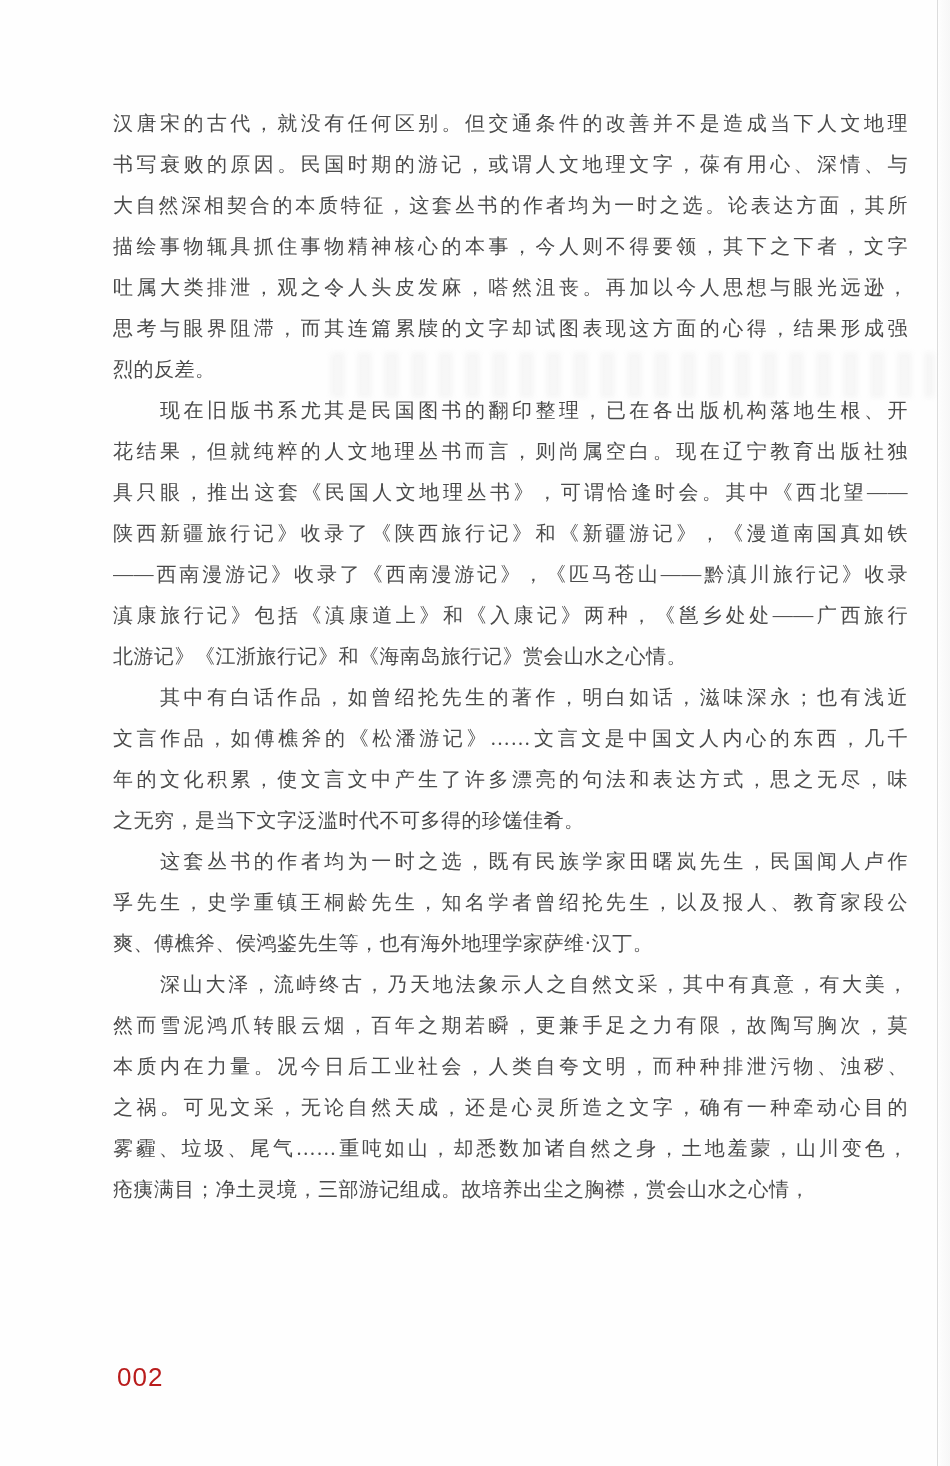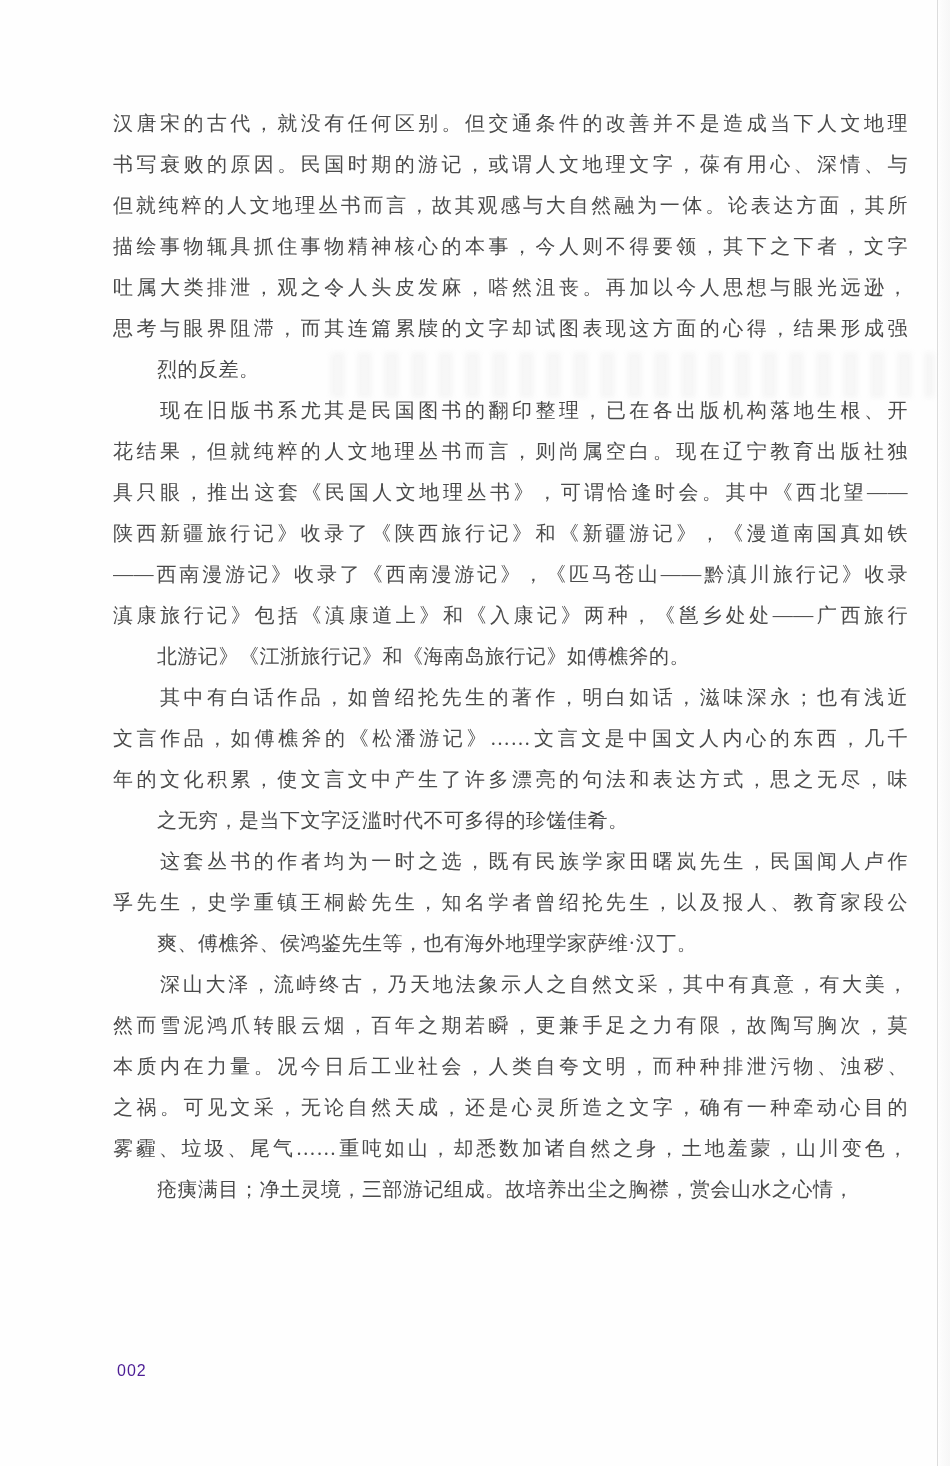--- a/index.html
+++ b/index.html
@@ -62,61 +62,60 @@
   .para { margin: 0; padding: 0; }
   .line {
     height: 41px;
     line-height: 41px;
     text-align: justify;
     text-align-last: justify;
     overflow: hidden;
   }
   .line.last {
     text-align-last: left;
-    margin-left: 44px;
   }
   .line.indent {
     text-indent: 47px;
   }
   .page-number {
     position: absolute;
     left: 117px;
     top: 1362px;
-    font-size: 16px;
+    font-size: 26px;
     letter-spacing: 1px;
-    color: #4c1d95;
+    color: #b91c1c;
     font-family: "Liberation Sans", "DejaVu Sans", sans-serif;
   }
 </style>
 </head>
 <body>
 
 <div class="scan-page">
   <div class="page-edge-strip"></div>
   <div class="page-edge-line"></div>
   <div class="bleed-ghost"></div>
 
   <div class="page-text">
       <div class="para">
         <div class="line">汉唐宋的古代，就没有任何区别。但交通条件的改善并不是造成当下人文地理</div>
         <div class="line">书写衰败的原因。民国时期的游记，或谓人文地理文字，葆有用心、深情、与</div>
-        <div class="line">但就纯粹的人文地理丛书而言，故其观感与大自然融为一体。论表达方面，其所</div>
+        <div class="line">大自然深相契合的本质特征，这套丛书的作者均为一时之选。论表达方面，其所</div>
         <div class="line">描绘事物辄具抓住事物精神核心的本事，今人则不得要领，其下之下者，文字</div>
         <div class="line">吐属大类排泄，观之令人头皮发麻，嗒然沮丧。再加以今人思想与眼光远逊，</div>
         <div class="line">思考与眼界阻滞，而其连篇累牍的文字却试图表现这方面的心得，结果形成强</div>
         <div class="line last">烈的反差。</div>
       </div>
       <div class="para">
         <div class="line indent">现在旧版书系尤其是民国图书的翻印整理，已在各出版机构落地生根、开</div>
         <div class="line">花结果，但就纯粹的人文地理丛书而言，则尚属空白。现在辽宁教育出版社独</div>
         <div class="line">具只眼，推出这套《民国人文地理丛书》，可谓恰逢时会。其中《西北望——</div>
         <div class="line">陕西新疆旅行记》收录了《陕西旅行记》和《新疆游记》，《漫道南国真如铁</div>
         <div class="line">——西南漫游记》收录了《西南漫游记》，《匹马苍山——黔滇川旅行记》收录</div>
         <div class="line">滇康旅行记》包括《滇康道上》和《入康记》两种，《邕乡处处——广西旅行</div>
-        <div class="line last">北游记》《江浙旅行记》和《海南岛旅行记》如傅樵斧的。</div>
+        <div class="line last">北游记》《江浙旅行记》和《海南岛旅行记》赏会山水之心情。</div>
       </div>
       <div class="para">
         <div class="line indent">其中有白话作品，如曾绍抡先生的著作，明白如话，滋味深永；也有浅近</div>
         <div class="line">文言作品，如傅樵斧的《松潘游记》……文言文是中国文人内心的东西，几千</div>
         <div class="line">年的文化积累，使文言文中产生了许多漂亮的句法和表达方式，思之无尽，味</div>
         <div class="line last">之无穷，是当下文字泛滥时代不可多得的珍馐佳肴。</div>
       </div>
       <div class="para">
         <div class="line indent">这套丛书的作者均为一时之选，既有民族学家田曙岚先生，民国闻人卢作</div>
         <div class="line">孚先生，史学重镇王桐龄先生，知名学者曾绍抡先生，以及报人、教育家段公</div>

